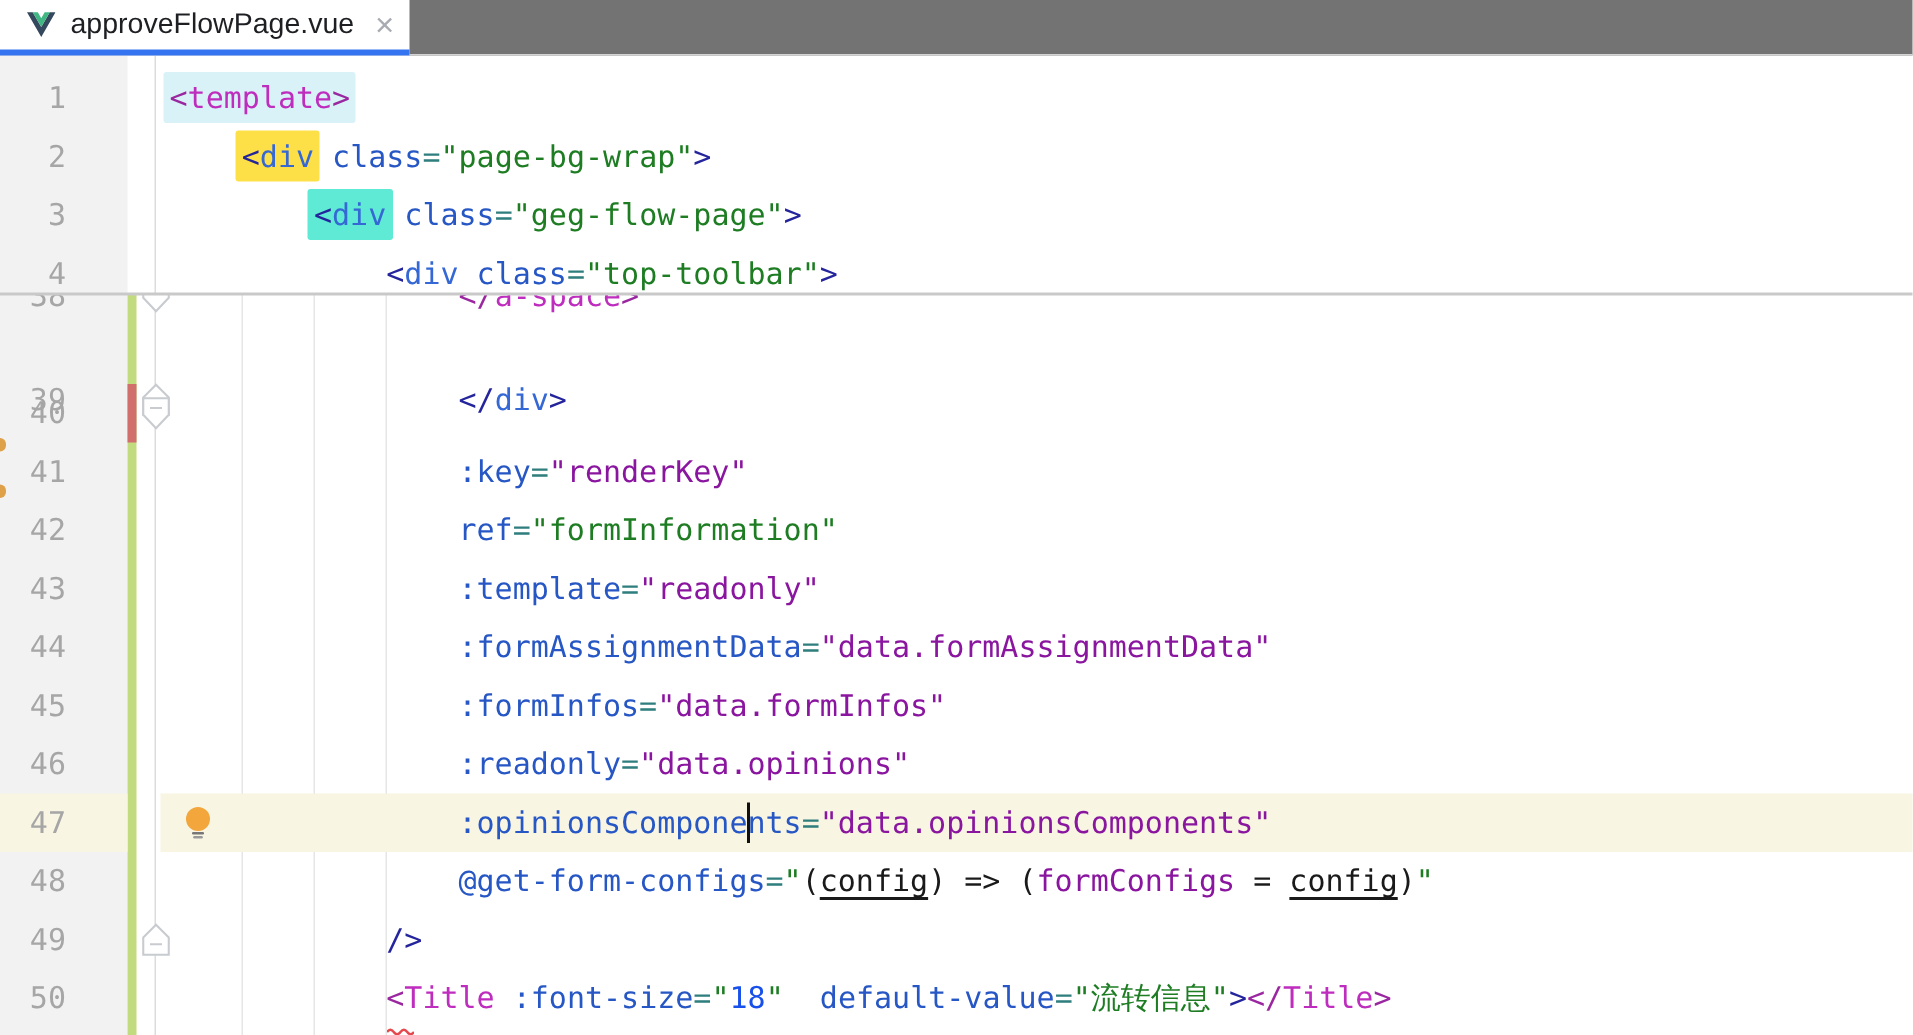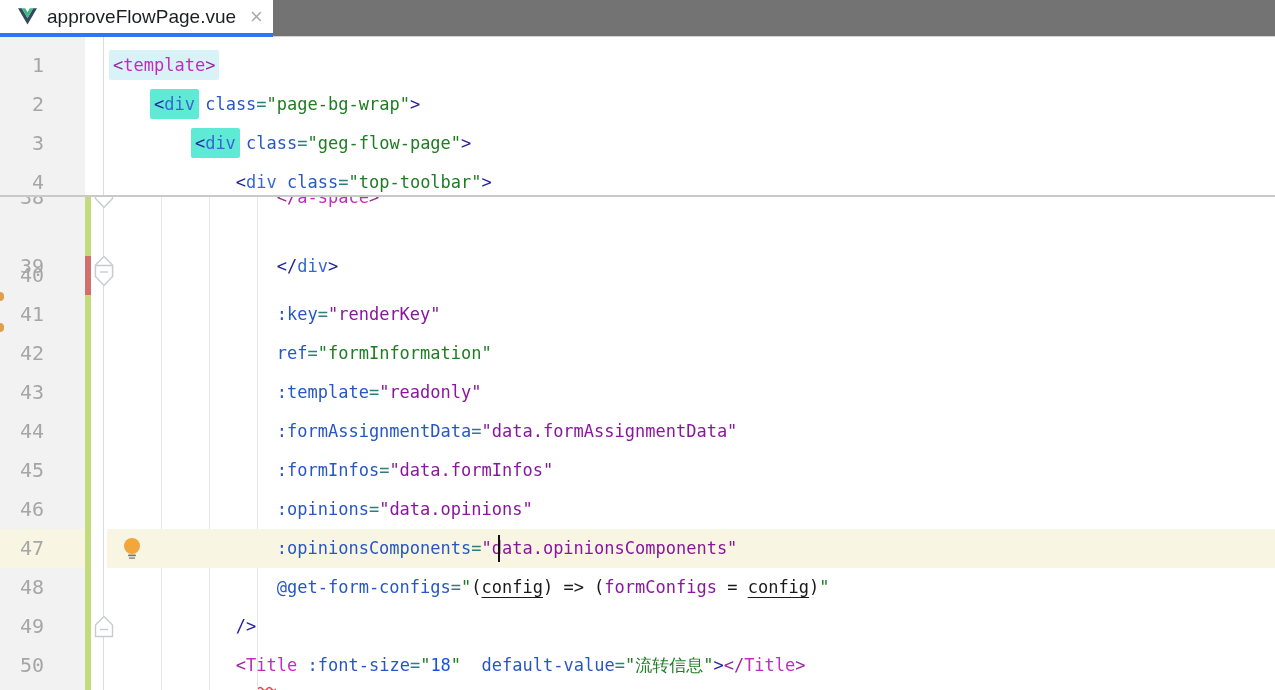--- a/index.html
+++ b/index.html
@@ -23,31 +23,31 @@
   .fold-line{position:absolute;left:103px;top:0;width:1px;height:100%;background:#DCDCDC}
   .guide{position:absolute;top:0;width:1px;height:100%;background:#E6E6E6}
   .vcs{position:absolute;left:85px;top:0;width:6px;height:100%;background:#C3DB7F}
   .vcs-red{position:absolute;left:85px;width:6px;top:0;height:39px;background:#D06F6C}
   .dot{position:absolute;left:0;width:4px;height:9px;border-radius:0 5px 5px 0;background:#DFA04A}
   
   .row{position:absolute;left:0;width:100%;height:39px}
   .num{position:absolute;left:0;top:0;width:44px;text-align:right;color:#A6A6A6;
        font-family:"DejaVu Sans Mono",monospace;font-size:20px;line-height:39px}
   .code{position:absolute;left:113px;top:0;font-family:"DejaVu Sans Mono",monospace;
-        font-size:17px;line-height:39px;white-space:pre;color:#1A1A1A}
+        font-size:20px;line-height:39px;white-space:pre;color:#1A1A1A}
   .fold{position:absolute;left:94px;top:8px;width:20px;height:23px}
   .cur-a{position:absolute;left:0;top:0;width:85px;height:39px;background:#F8F5E2}
   .cur-b{position:absolute;left:107px;right:0;top:0;height:39px;background:#F8F5E2}
   .bulb{position:absolute;left:121px;top:8px;width:22px;height:24px}
   .caret{position:absolute;top:6px;width:2px;height:27px;background:#101010}
   .squig{position:absolute;top:31px;height:6px}
   
   .hl{padding:5px 4px;margin:0 -4px;border-radius:2px}
   .hl-cyan{background:#D9F2F8}
-  .hl-green{background:#5eead4}
+  .hl-green{background:#fde047}
   .hl-yellow{background:#5eead4}
   .hl-pink{background:#FBD9DC}
   .c-tagm{color:#BE2DBE}
   .c-tagbr{color:#9A27A0}
   .c-nb{color:#24249C}
   .c-tb{color:#3568D4}
   .c-ab{color:#2757C4}
   .c-eq{color:#2F7E7E}
   .c-str{color:#1E7D23}
   .c-expr{color:#8A169F}
@@ -121,21 +121,21 @@
         <div class="row" style="top: 216px;">
           <div class="num">44</div>
           <div class="code"><span>                </span><span class="c-ab">:formAssignmentData</span><span class="c-eq">=</span><span class="c-expr">"data.formAssignmentData"</span></div>
         </div>
         <div class="row" style="top: 255px;">
           <div class="num">45</div>
           <div class="code"><span>                </span><span class="c-ab">:formInfos</span><span class="c-eq">=</span><span class="c-expr">"data.formInfos"</span></div>
         </div>
         <div class="row" style="top: 294px;">
           <div class="num">46</div>
-          <div class="code"><span>                </span><span class="c-ab">:opinions</span><span class="c-eq">=</span><span class="c-expr">"data.opinions"</span></div>
+          <div class="code"><span>                </span><span class="c-ab">:readonly</span><span class="c-eq">=</span><span class="c-expr">"data.opinions"</span></div>
         </div>
         <div class="row" style="top: 333px; padding-left: 24px;">
           <div class="cur-a"></div>
           <div class="cur-b"></div>
           <div class="num">47</div>
           <div class="bulb"><svg width="22" height="24" viewBox="0 0 22 24">
               <circle cx="11" cy="9" r="8" fill="#F2A63C"></circle>
               <rect x="7" y="17.6" width="8" height="1.7" rx="0.8" fill="#777"></rect>
               <rect x="7.8" y="20.3" width="6.4" height="1.7" rx="0.8" fill="#999"></rect>
             </svg></div>

